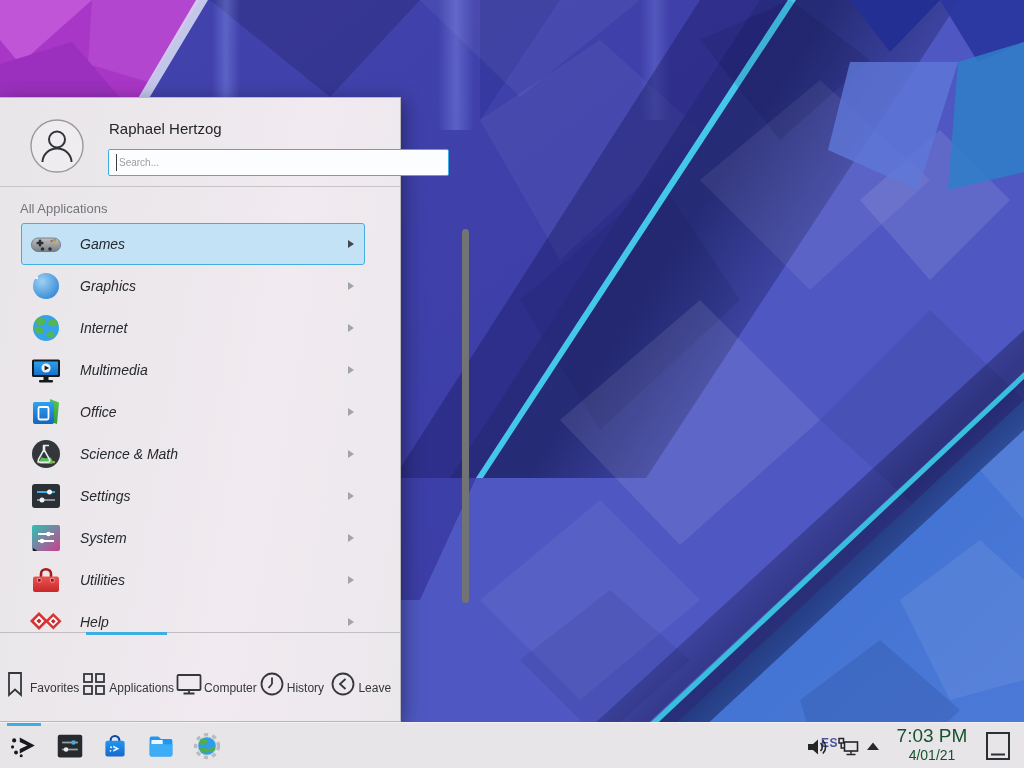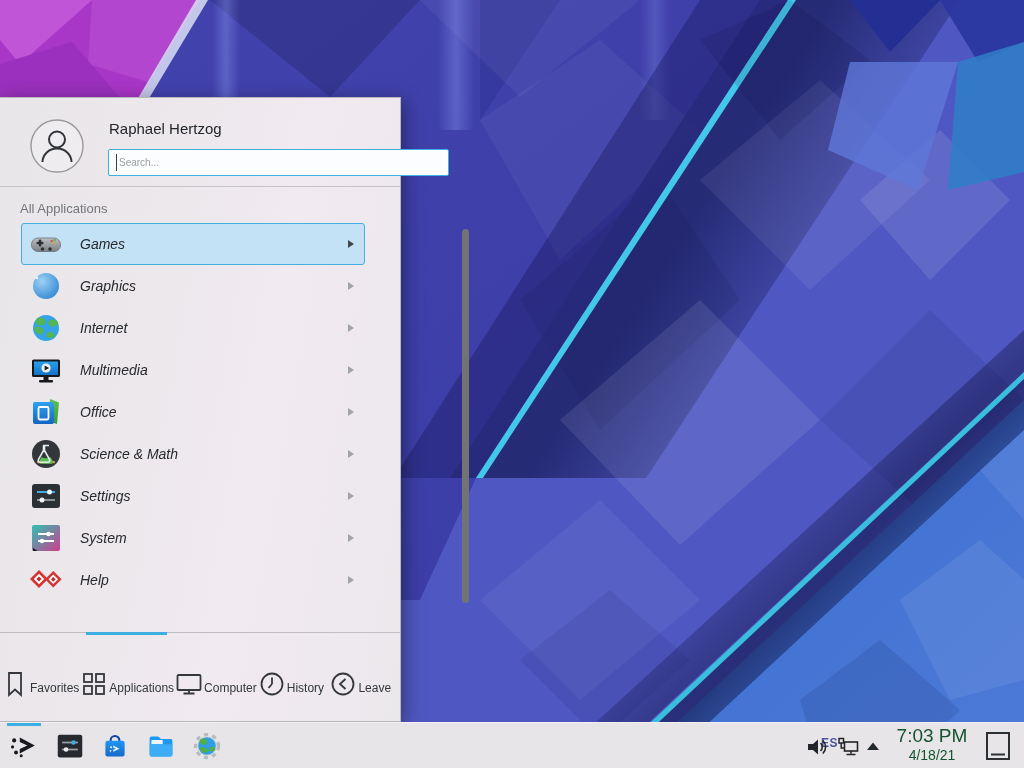--- a/index.html
+++ b/index.html
@@ -266,20 +266,36 @@
         <line x1="8" y1="12" x2="24" y2="12" stroke="#ffffff" stroke-width="2"></line>
         <circle cx="18.5" cy="12" r="2.3" fill="#ffffff"></circle>
         <line x1="8" y1="19" x2="24" y2="19" stroke="#ffffff" stroke-width="2"></line>
         <circle cx="12" cy="19" r="2.3" fill="#ffffff"></circle>
         <path d="M3,26 l4.5,3 h-4.5 z" fill="#17181a"></path>
       </svg>
       <span class="mi-label">System</span>
       <span class="mi-arrow"></span>
     </div>
 
+    <div class="menu-item">
+      <svg class="mi-icon" viewBox="0 0 32 32">
+        <defs>
+            <linearGradient id="utg" x1="0" y1="0" x2="0" y2="1">
+              <stop offset="0" stop-color="#ef5350"></stop>
+              <stop offset="1" stop-color="#c62828"></stop>
+            </linearGradient>
+          </defs>
+        <path d="M11,13 v-3.2 a5,4.6 0 0 1 10,0 V13" fill="none" stroke="#a61b1b" stroke-width="2.6"></path>
+        <rect x="3" y="12.5" width="26" height="15.5" rx="2" fill="url(#utg)"></rect>
+        <rect x="7.5" y="14.5" width="3.6" height="3.6" rx=".6" fill="#8c1212" stroke="#f2c9c9" stroke-width=".7"></rect>
+        <rect x="20.5" y="14.5" width="3.6" height="3.6" rx=".6" fill="#8c1212" stroke="#f2c9c9" stroke-width=".7"></rect>
+      </svg>
+      <span class="mi-label">Utilities</span>
+      <span class="mi-arrow"></span>
+    </div>
 
     <div class="menu-item">
       <svg class="mi-icon" viewBox="0 0 32 32">
         <g transform="translate(0,6)">
           <path d="M9,0 L18,9 L9,18 L0,9 z" fill="#d63333"></path>
           <path d="M9,3.8 L14.2,9 L9,14.2 L3.8,9 z" fill="#ffffff"></path>
           <path d="M9,6.4 L11.6,9 L9,11.6 L6.4,9 z" fill="#c22a2a"></path>
         </g>
         <g transform="translate(15,7) scale(.92)">
           <path d="M9,0 L18,9 L9,18 L0,9 z" fill="#d63333"></path>
@@ -401,20 +417,20 @@
     <rect x="8.5" y="6" width="13" height="9" fill="none" stroke="#232629" stroke-width="1.6"></rect>
     <path d="M15,15 v2.5 M10.5,18.5 h9" fill="none" stroke="#232629" stroke-width="1.6"></path>
   </svg>
 
   <svg class="tray-svg" style="left:865px;top:18px;" width="16" height="10" viewBox="0 0 16 10">
     <polygon points="2,9 8,1.5 14,9" fill="#26292c"></polygon>
   </svg>
 
   <div id="clock">
     <div class="time">7:03 PM</div>
-    <div class="date">4/18/21</div>
+    <div class="date">4/01/21</div>
   </div>
 
   <svg id="show-desktop" viewBox="0 0 26 30">
     <rect x="2" y="2" width="22" height="26" fill="none" stroke="#2c3034" stroke-width="2"></rect>
     <line x1="6" y1="23.5" x2="20" y2="23.5" stroke="#2c3034" stroke-width="2"></line>
   </svg>
 </div>
 
 </body></html>

